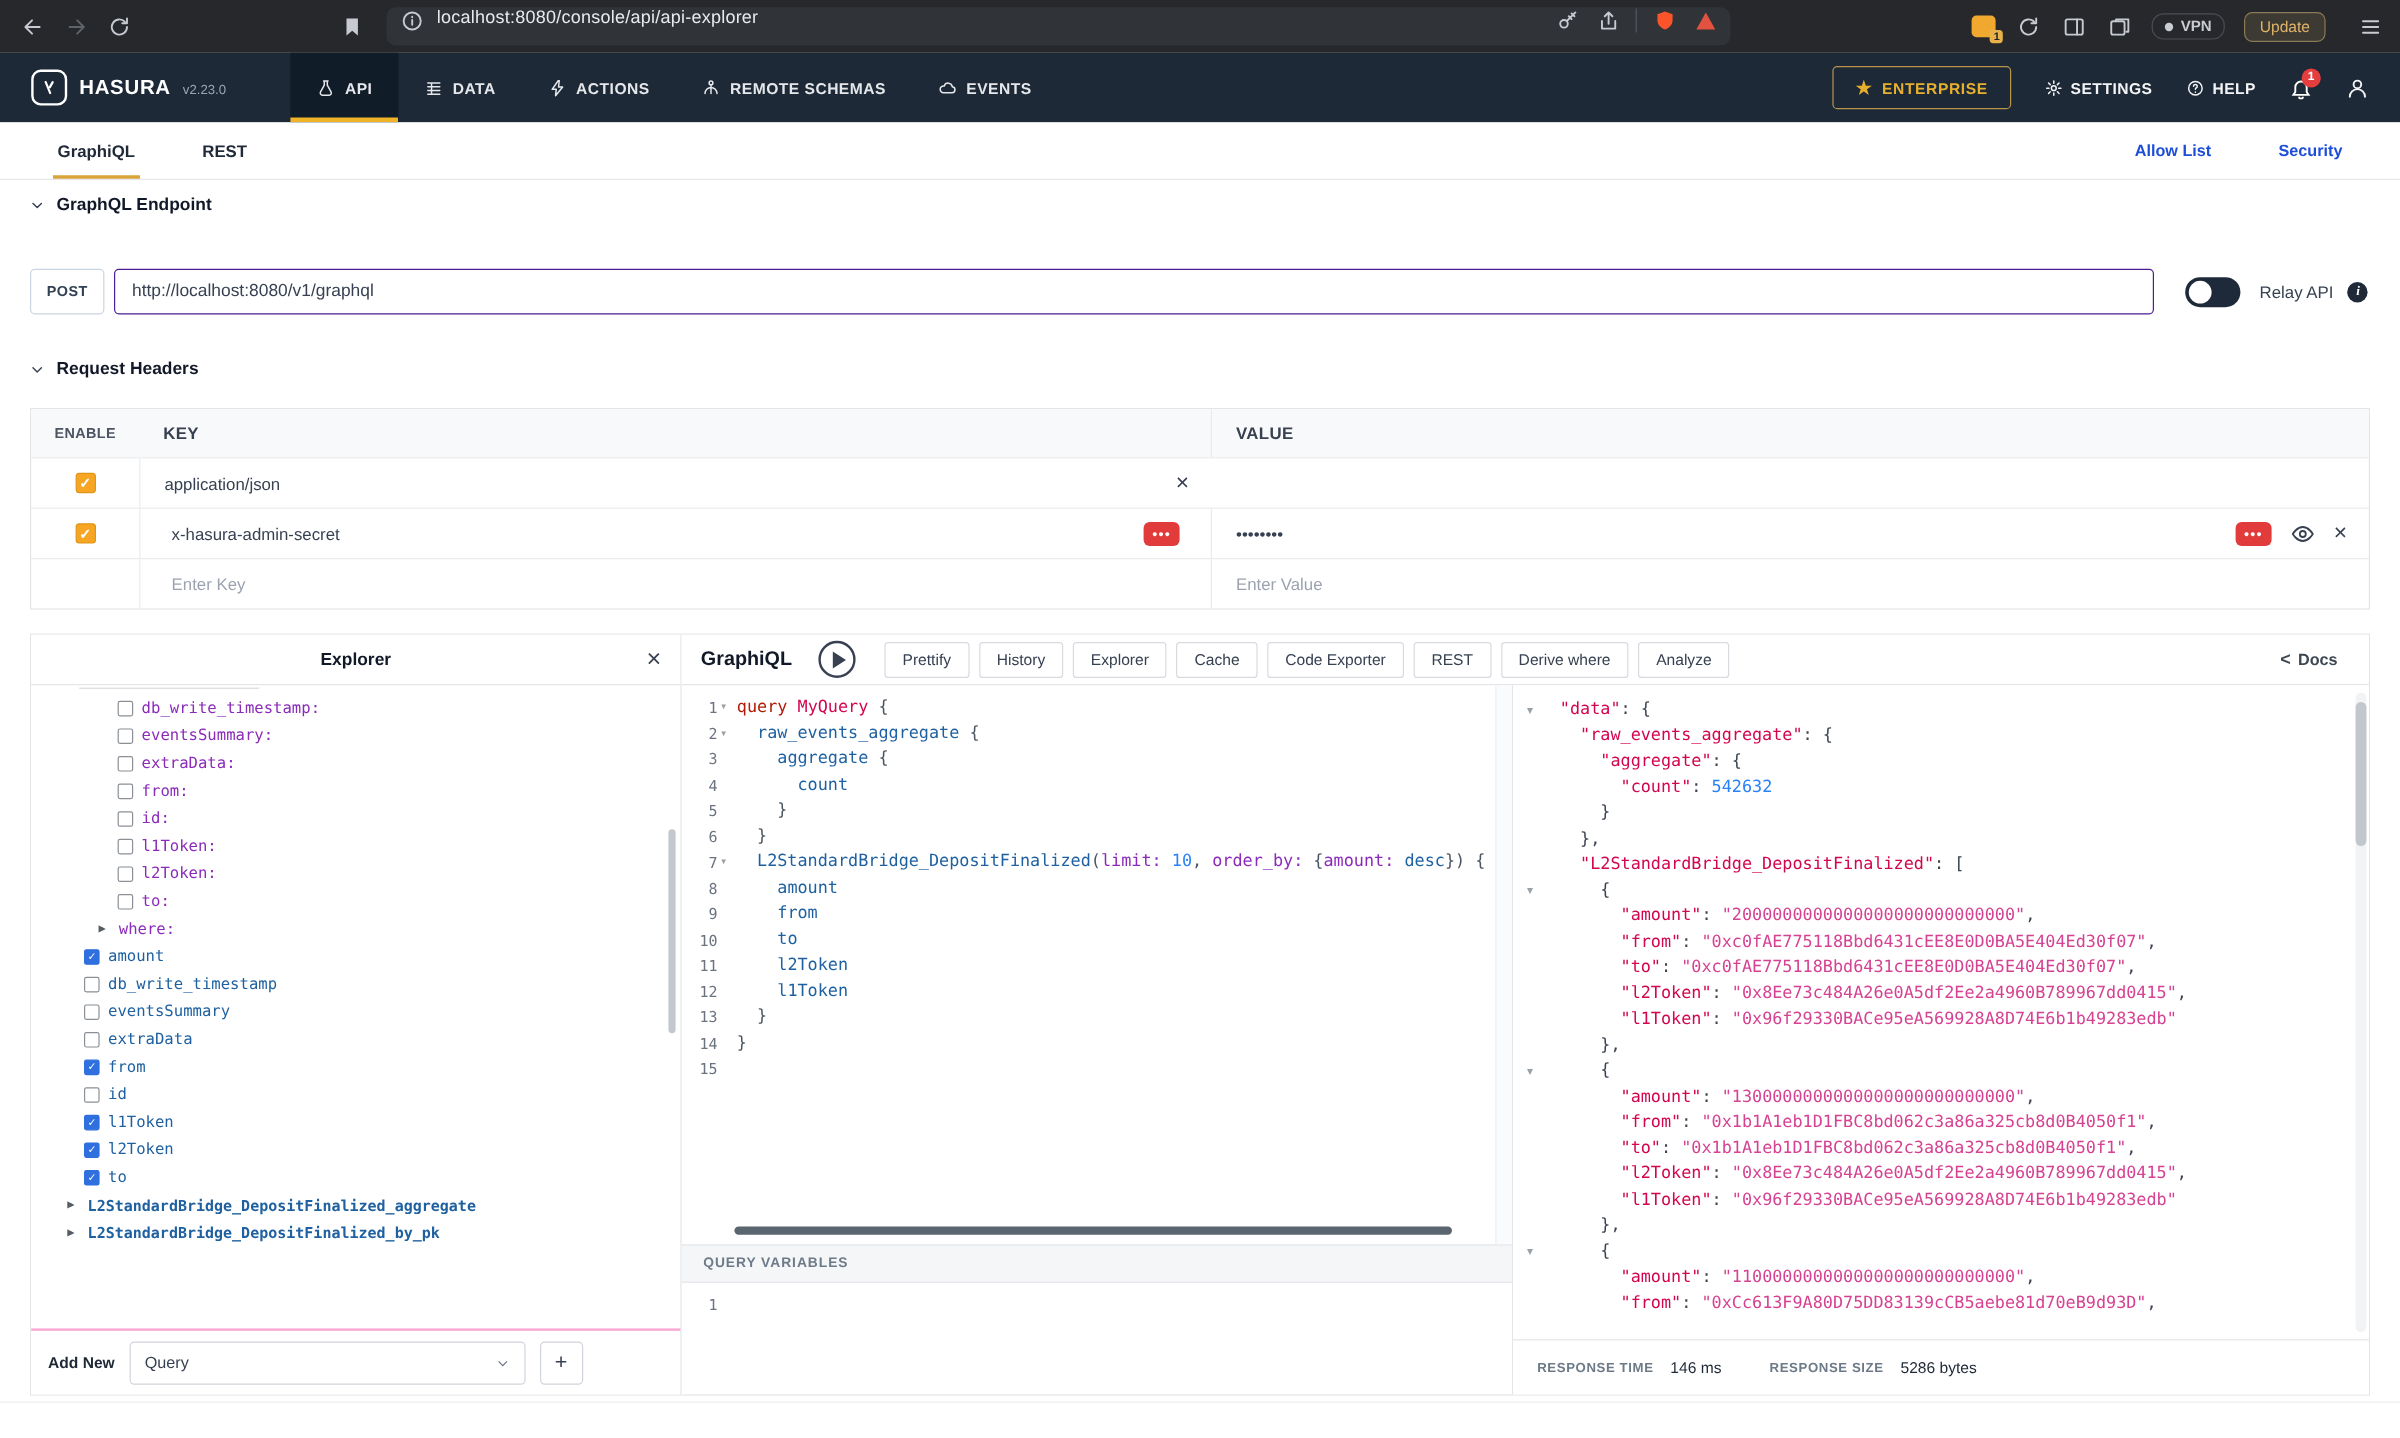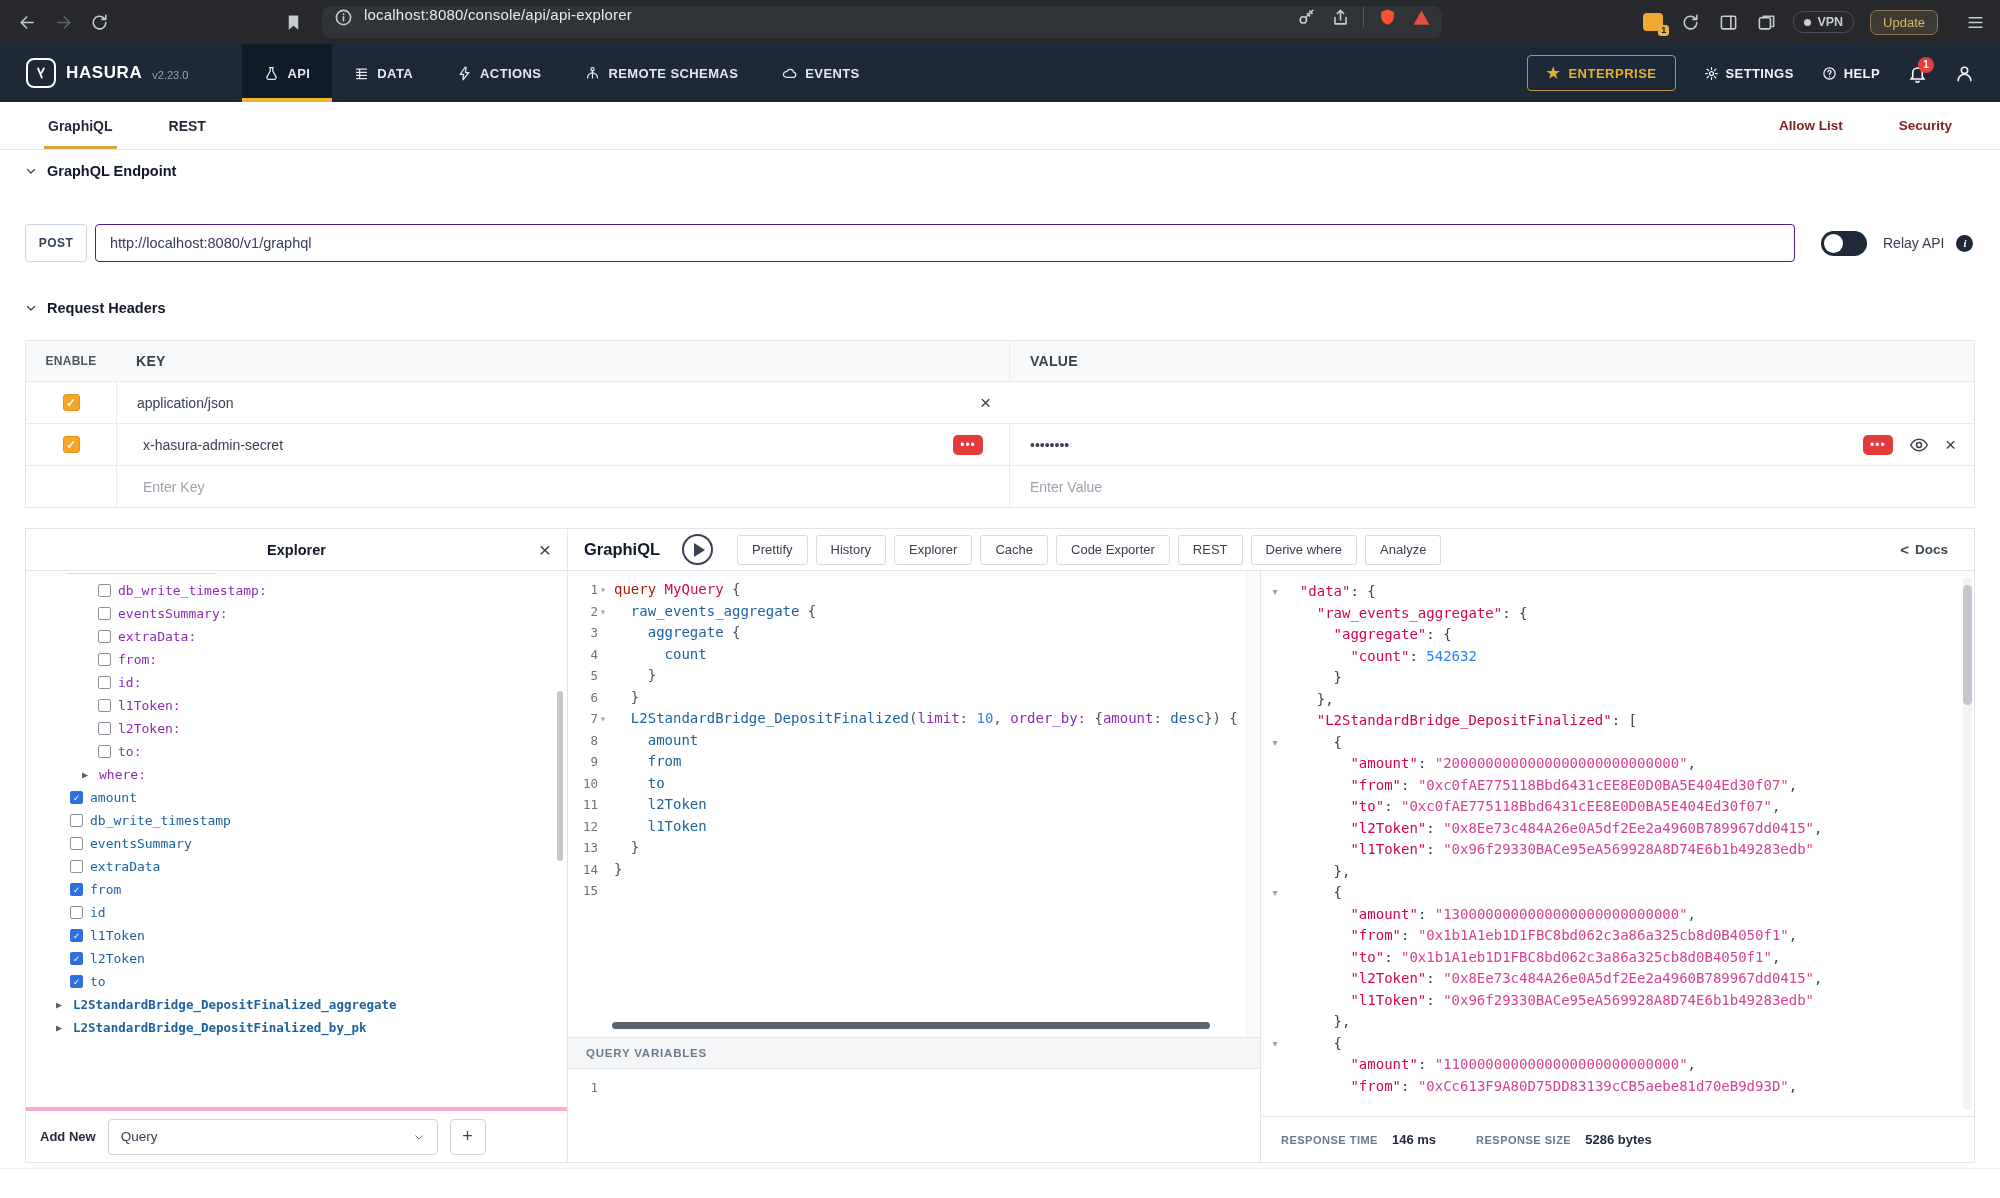--- a/index.html
+++ b/index.html
@@ -53,21 +53,21 @@
   .nav-util svg { width:15px; height:15px; stroke:#f3f4f6; fill:none; stroke-width:2; stroke-linecap:round; stroke-linejoin:round; }
   #bell-wrap { position:relative; }
   #bell-wrap svg { width:19px; height:19px; stroke:#fff; fill:none; stroke-width:2; }
   #bell-badge { position:absolute; top:-7px; right:-7px; background:#e53e3e; color:#fff; border-radius:50%; width:16px; height:16px; font-size:10px; font-weight:bold; display:flex; align-items:center; justify-content:center; }
 
   
   #subnav { position:absolute; left:0; top:102px; width:2000px; height:48px; background:#fff; border-bottom:1px solid #e5e7eb; display:flex; align-items:stretch; }
   .subtab { display:flex; align-items:center; padding:0 4px; margin-left:44px; font-size:14px; font-weight:bold; color:#1f2937; cursor:pointer; }
   .subtab.active { box-shadow: inset 0 -3px 0 #d9a53a; }
   .subtab + .subtab { margin-left:48px; }
-  #subnav-right { margin-left:auto; display:flex; align-items:center; gap:56px; margin-right:48px; font-size:13.5px; font-weight:bold; color:#7f1d1d; }
+  #subnav-right { margin-left:auto; display:flex; align-items:center; gap:56px; margin-right:48px; font-size:13.5px; font-weight:bold; color:#1d4ed8; }
 
   
   .section-head { position:absolute; left:25px; display:flex; align-items:center; gap:10px; font-size:14.5px; font-weight:bold; color:#111827; }
   .section-head svg { width:12px; height:12px; stroke:#374151; fill:none; stroke-width:2.4; stroke-linecap:round; stroke-linejoin:round; }
   #endpoint-head { top:163px; }
   #headers-head { top:300px; }
 
   #endpoint-row { position:absolute; left:25px; top:224px; width:1950px; height:38px; display:flex; align-items:center; }
   #post-btn { width:62px; height:38px; border:1px solid #cbd5e1; border-radius:4px; background:#fff; font-size:12px; font-weight:bold; color:#334155; display:flex; align-items:center; justify-content:center; letter-spacing:.4px; flex:none; }
   #endpoint-input { margin-left:8px; height:38px; width:1700px; border:1px solid #4c1d95; border-radius:4px; font-size:14.5px; color:#374151; padding:0 14px; font-family:"Liberation Sans",sans-serif; background:#fff; }
@@ -104,21 +104,21 @@
   .ex-row { display:flex; align-items:center; height:23px; gap:7px; cursor:pointer; }
   .ex-row.arg { padding-left:72px; color:#8b2bb9; }
   .ex-row.where { padding-left:56px; color:#8b2bb9; }
   .ex-row.field { padding-left:44px; color:#1f61a0; }
   .ex-row.node { padding-left:30px; color:#1f61a0; font-weight:bold; font-size:12.5px; }
   .ex-chk { width:13px; height:13px; border:1.5px solid #8a9096; border-radius:2px; background:#fff; flex:none; display:flex; align-items:center; justify-content:center; }
   .ex-chk.on { background:#2f6fde; border-color:#2f6fde; color:#fff; font-size:10px; }
   .ex-arrow { color:#555c63; font-size:10px; width:10px; flex:none; }
   #explorer-scrollbar { position:absolute; right:4px; top:120px; width:6px; height:170px; border-radius:3px; background:#c2c8cd; }
   #explorer-remnant { position:absolute; left:40px; top:2px; width:150px; height:1px; background:#d6d9dd; }
-  #explorer-footer { height:55px; border-top:4px solid #f9a8d4; display:flex; align-items:center; padding:0 14px; gap:12px; flex:none; }
+  #explorer-footer { height:55px; border-top:2px solid #f9a8d4; display:flex; align-items:center; padding:0 14px; gap:12px; flex:none; }
   #add-new-label { font-size:13px; font-weight:bold; color:#1f2937; }
   #add-new-select { width:330px; height:36px; border:1px solid #cfd4da; border-radius:4px; display:flex; align-items:center; padding:0 12px; font-size:13.5px; color:#374151; cursor:pointer; }
   #add-new-select svg { margin-left:auto; width:12px; height:12px; stroke:#6b7280; fill:none; stroke-width:2; }
   #add-new-plus { width:36px; height:36px; border:1px solid #cfd4da; border-radius:4px; display:flex; align-items:center; justify-content:center; font-size:18px; color:#374151; cursor:pointer; }
 
   
   #right-side { flex:1; display:flex; flex-direction:column; min-width:0; }
   #gql-toolbar { height:42px; border-bottom:1px solid #e3e5e8; display:flex; align-items:center; padding:0 16px; gap:8px; flex:none; background:#fff; }
   #gql-title { font-size:16.5px; font-weight:bold; color:#111827; margin-right:14px; }
   #play-btn { width:31px; height:31px; border-radius:50%; border:2px solid #374151; background:#fff; display:flex; align-items:center; justify-content:center; margin-right:16px; cursor:pointer; flex:none; }
@@ -146,21 +146,21 @@
   #response-col { flex:1; display:flex; flex-direction:column; min-width:0; background:#fff; }
   #response-content { flex:1; position:relative; overflow:hidden; padding:10px 0 0 6px; }
   .r-line { height:21.5px; display:flex; align-items:center; }
   .r-line .fold { width:16px; font-size:10px; color:#99a1a8; flex:none; text-align:center; }
   .r-text { white-space:pre; font-family:"DejaVu Sans Mono",monospace; font-size:14px; line-height:21.5px; }
   .r-k{color:#d2054e;} .r-s{color:#d64292;} .r-n{color:#2882f9;} .r-p{color:#3b4351;}
   #resp-scroll-track { position:absolute; right:2px; top:6px; bottom:6px; width:9px; background:#f1f3f4; border-radius:5px; }
   #resp-scroll-thumb { position:absolute; right:2px; top:14px; width:9px; height:120px; background:#c1c7cd; border-radius:5px; }
   #response-footer { height:46px; border-top:1px solid #e3e5e8; display:flex; align-items:center; padding:0 20px; gap:14px; flex:none; }
   .rf-label { font-size:11px; font-weight:bold; letter-spacing:.5px; color:#6d7a88; }
-  .rf-value { font-size:13px; font-weight:bold; color:#1f2937; margin-right:26px; }
+  .rf-value { font-size:13px; font-weight:normal; color:#1f2937; margin-right:26px; }
 
   #page-footer { position:absolute; left:0; bottom:0; width:2000px; height:30px; background:#fff; border-top:1px solid #eceef0; }
 </style>
 </head>
 <body>
 
 <div id="browser-bar">
   <div class="b-ic" style="margin-left:16px">
       <svg viewBox="0 0 24 24">
         <path d="M19 12H5M11 5l-7 7 7 7"></path>

